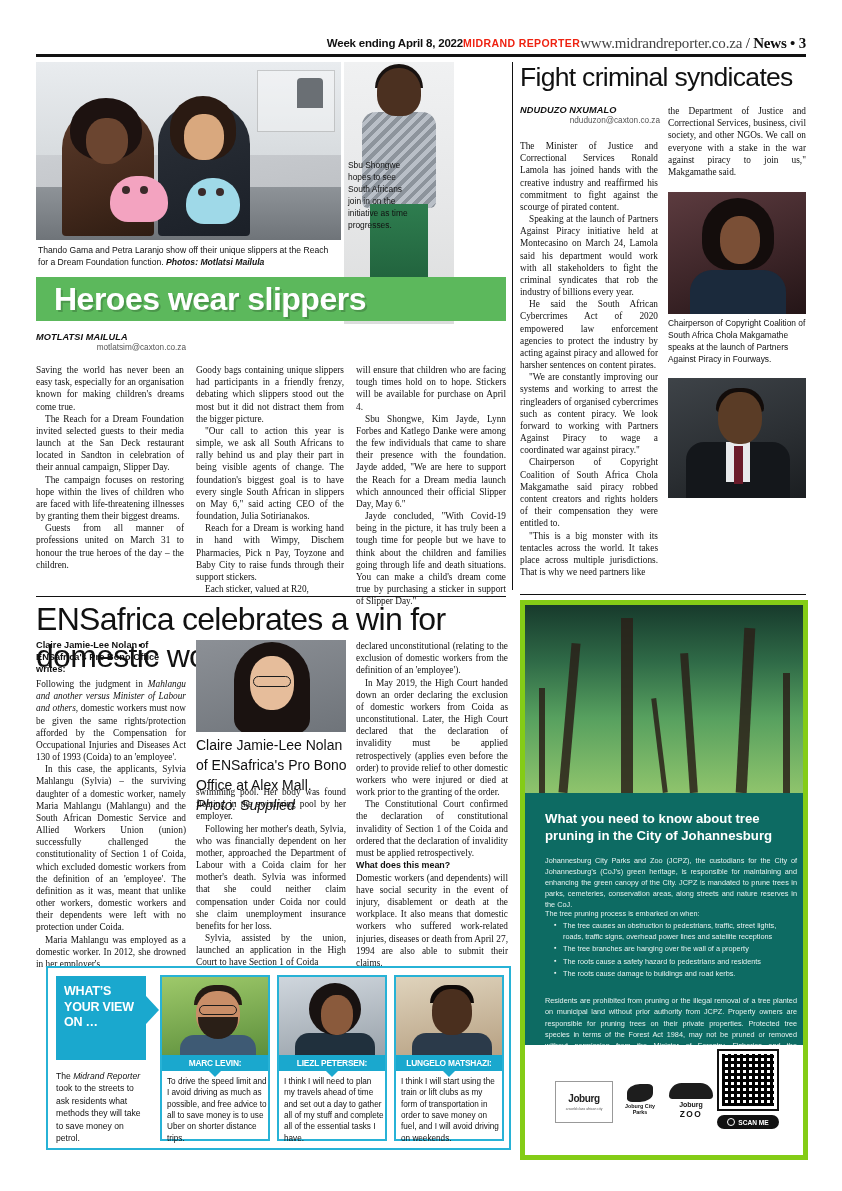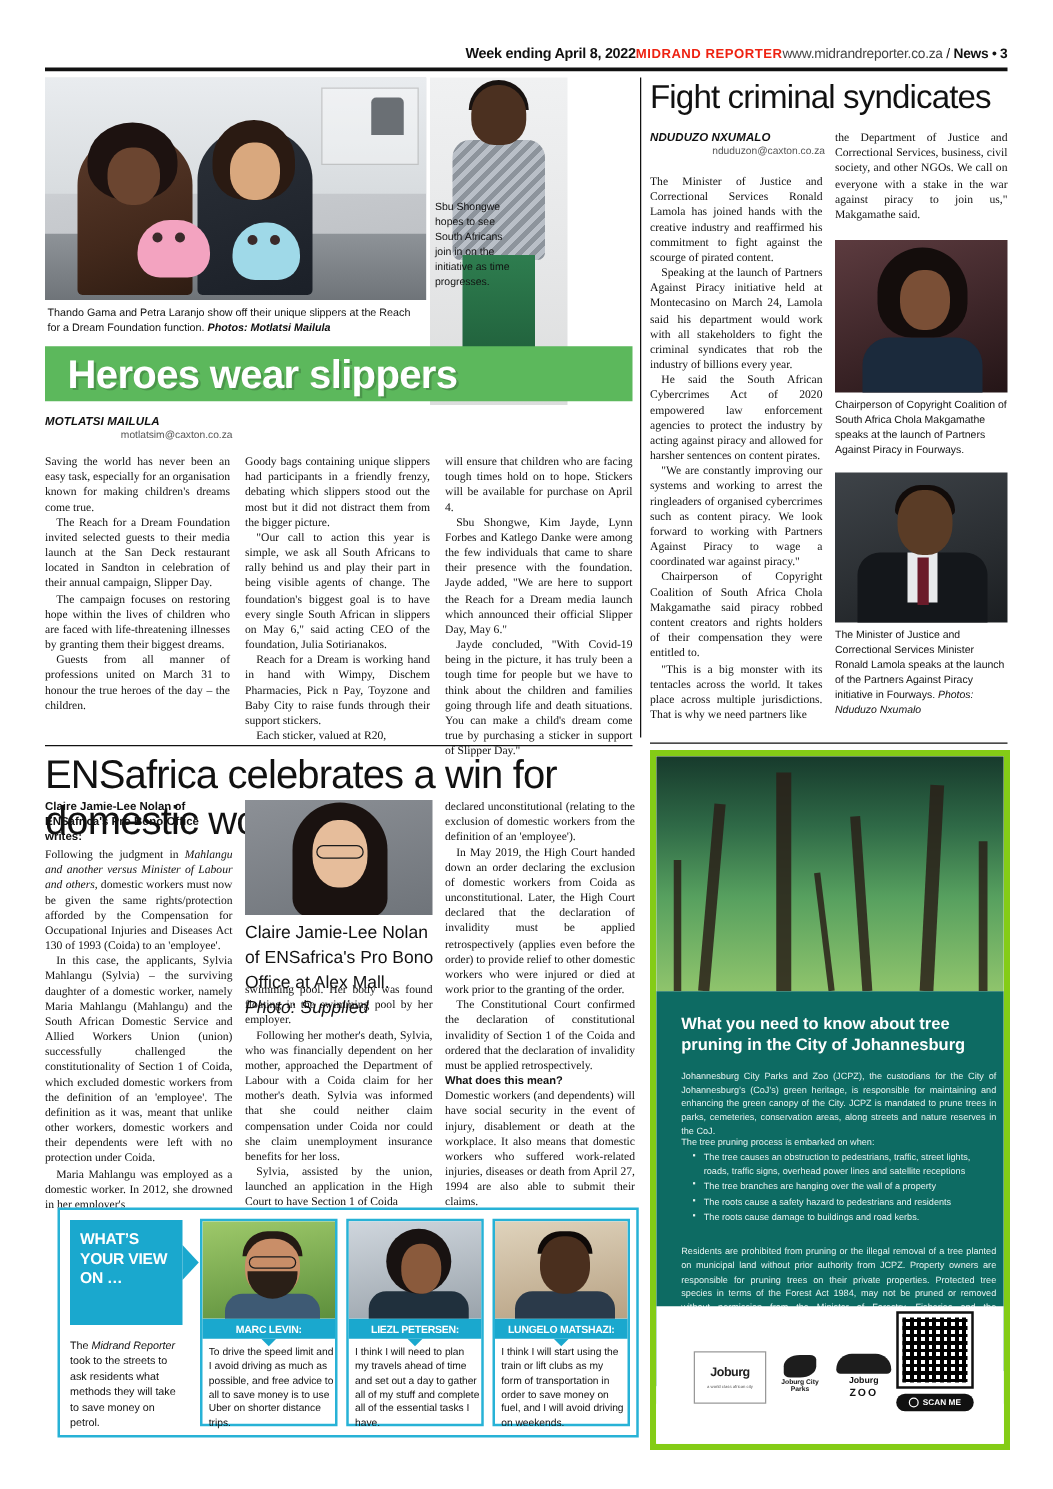--- a/index.html
+++ b/index.html
@@ -15,21 +15,21 @@
   .masthead {
     position:absolute; left:36px; top:30px; width:770px; height:26px;
     display:flex; align-items:center; justify-content:flex-end;
   }
   .mast-date {
     font-size:11.5px; font-weight:bold; color:#111; letter-spacing:-0.2px;
   }
   .mast-center {
     font-size:10.5px; font-weight:bold; color:#ee2211; letter-spacing:0.4px;
   }
-  .mast-right { font-size:11px; color:#111; letter-spacing:-0.2px; }
+  .mast-right { font-size:15px; color:#111; letter-spacing:-0.2px;font-family:Liberation Serif, serif; }
   .mast-right .url { color:#444; }
   .mast-right .sect { font-weight:bold; color:#111; }
   .mast-rule {
     position:absolute; left:36px; top:54px; width:770px; height:2.5px; background:#111;
   }
 
   
   .photo-main {
     position:absolute; left:36px; top:62px; width:305px; height:178px;
     background:linear-gradient(170deg,#dfe3e6 0%,#c9ccd0 45%,#b9bcc0 100%);
@@ -443,23 +443,20 @@
   </div>
   <div class="cap-chola">Chairperson of Copyright Coalition of South Africa Chola Makgamathe speaks at the launch of Partners Against Piracy in Fourways.</div>
 
   <div class="photo-lamola">
     <div class="lm-suit"></div>
       <div class="lm-shirt"></div>
       <div class="lm-tie"></div>
     <div class="lm-hair"></div>
       <div class="lm-head"></div>
   </div>
-  <div class="cap-lamola">
-    <span>The Minister of Justice and Correctional Services Minister Ronald Lamola speaks at the launch of the Partners Against Piracy initiative in Fourways. </span><i>Photos: Nduduzo Nxumalo</i>
-  </div>
 
   <div class="hl-ens">ENSafrica celebrates a win for domestic workers</div>
   <div class="ens-lead">Claire Jamie-Lee Nolan of ENSafrica's Pro Bono Office writes:</div>
   <div class="col e1">
       <p class="first">Following the judgment in <i>Mahlangu and another versus Minister of Labour and others</i>, domestic workers must now be given the same rights/protection afforded by the Compensation for Occupational Injuries and Diseases Act 130 of 1993 (Coida) to an 'employee'.</p>
       <p>In this case, the applicants, Sylvia Mahlangu (Sylvia) – the surviving daughter of a domestic worker, namely Maria Mahlangu (Mahlangu) and the South African Domestic Service and Allied Workers Union (union) successfully challenged the constitutionality of Section 1 of Coida, which excluded domestic workers from the definition of an 'employee'. The definition as it was, meant that unlike other workers, domestic workers and their dependents were left with no protection under Coida.</p>
       <p>Maria Mahlangu was employed as a domestic worker. In 2012, she drowned in her employer's</p>
     </div>
   <div class="col e2">
       <p class="first">swimming pool. Her body was found floating in the swimming pool by her employer.</p>

